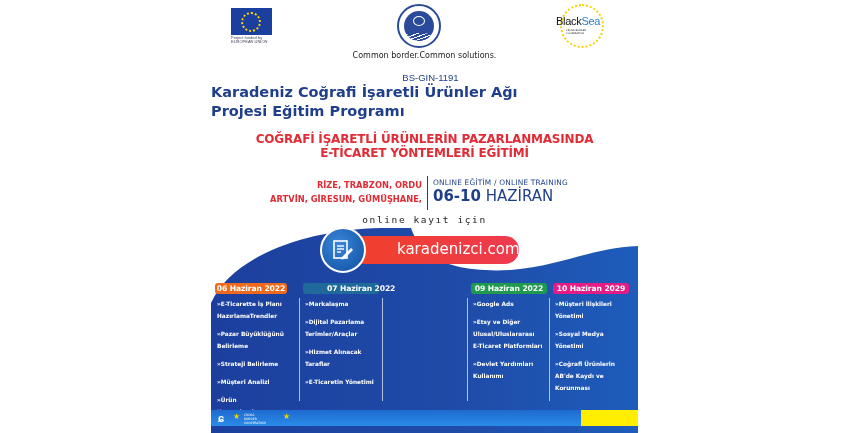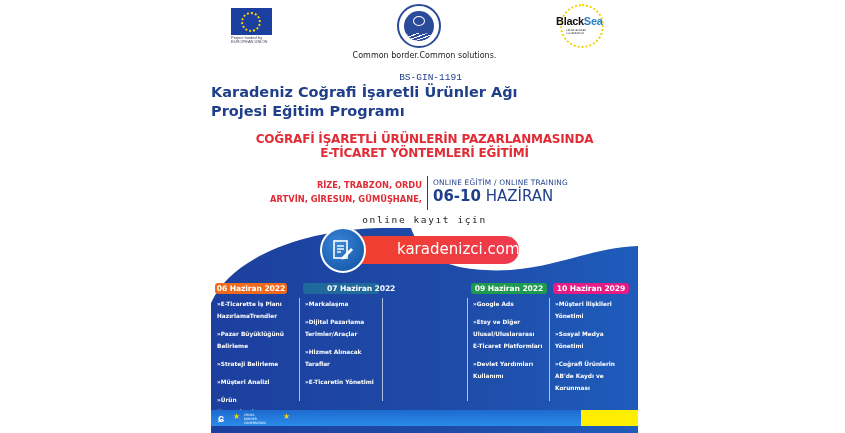--- a/index.html
+++ b/index.html
@@ -19,28 +19,28 @@
 
     .logo-seal { position: absolute; left: 186px; top: 4px; width: 44px; height: 44px; border-radius: 50%;
       border: 2px solid #2a4b9a; background: #fff; display: flex; align-items: center; justify-content: center; }
     .seal-inner { width: 30px; height: 30px; border-radius: 50%; background: #2a4b9a; position: relative; overflow: hidden; }
     .seal-inner::after { content: ""; position: absolute; left: -4px; right: -4px; bottom: -6px; height: 14px; border-radius: 50%;
       background: repeating-linear-gradient(160deg, #fff 0 1px, #2a4b9a 1px 3px); }
     .seal-knot { position: absolute; left: 9px; top: 5px; width: 12px; height: 10px; border: 1.5px solid #fff; border-radius: 50%; }
 
     .logo-bs { position: absolute; left: 345px; top: 4px; width: 62px; height: 44px; }
     .bs-ring { position: absolute; left: 4px; top: 0; width: 44px; height: 44px; border-radius: 50%; border: 2px dotted #f2d300; }
-    .bs-word { position: absolute; left: 0; top: 11px; font-family: "Liberation Sans", sans-serif; font-weight: bold; font-size: 11px; color: #111; letter-spacing: -0.3px; }
+    .bs-word { position: absolute; left: 0; top: 11px; font-family: "Liberation Sans", sans-serif; font-weight: normal; font-size: 11px; color: #111; letter-spacing: -0.3px; }
     .bs-word .sea { color: #2a7fc9; }
     .bs-sub { position: absolute; left: 10px; top: 25px; font-size: 2.5px; line-height: 3px; color: #222; width: 30px; }
 
     .tagline { position: absolute; left: 0; right: 0; top: 51px; text-align: center; font-family: "DejaVu Sans", sans-serif;
       font-size: 8px; color: #222; }
 
-    .code { position: absolute; left: 12px; right: 0; top: 72px; text-align: center; font-family: Liberation Mono, monospace;
+    .code { position: absolute; left: 12px; right: 0; top: 72px; text-align: center; font-family: Liberation Sans, sans-serif;
       font-size: 9.5px; color: #1f3f8a; }
     .title { position: absolute; left: 0; right: 0; top: 83px; font-family: "DejaVu Sans", sans-serif;
       font-weight: bold; font-size: 14.5px; line-height: 19px; color: #1f3f8a; }
     .subtitle { position: absolute; left: 0; right: 0; top: 132px; text-align: center; font-family: "DejaVu Sans", sans-serif;
       font-weight: bold; font-size: 12px; line-height: 14px; color: #e12c36; letter-spacing: -0.2px; }
 
     .info-row { position: absolute; left: 0; right: 0; top: 176px; height: 34px; }
     .cities { position: absolute; right: 216px; top: 2px; text-align: right; font-family: "DejaVu Sans", sans-serif;
       font-weight: bold; font-size: 8.3px; line-height: 14px; color: #e12c36; }
     .divider { position: absolute; left: 216px; top: 0; width: 1px; height: 34px; background: #1f3f8a; }

